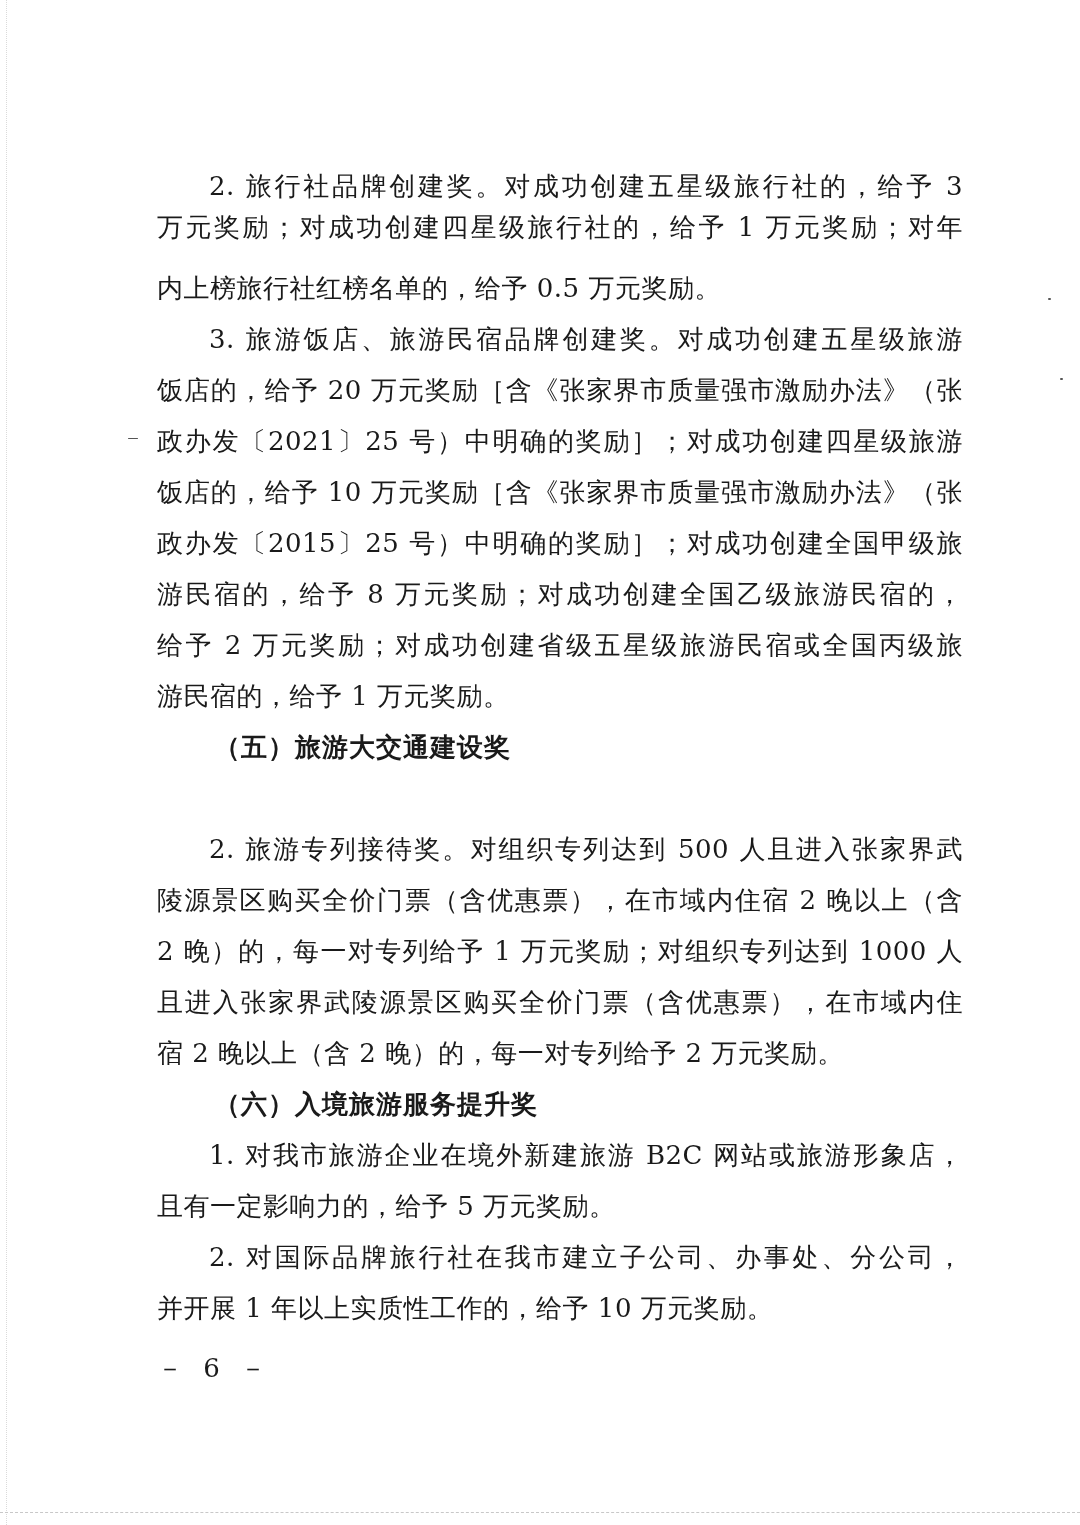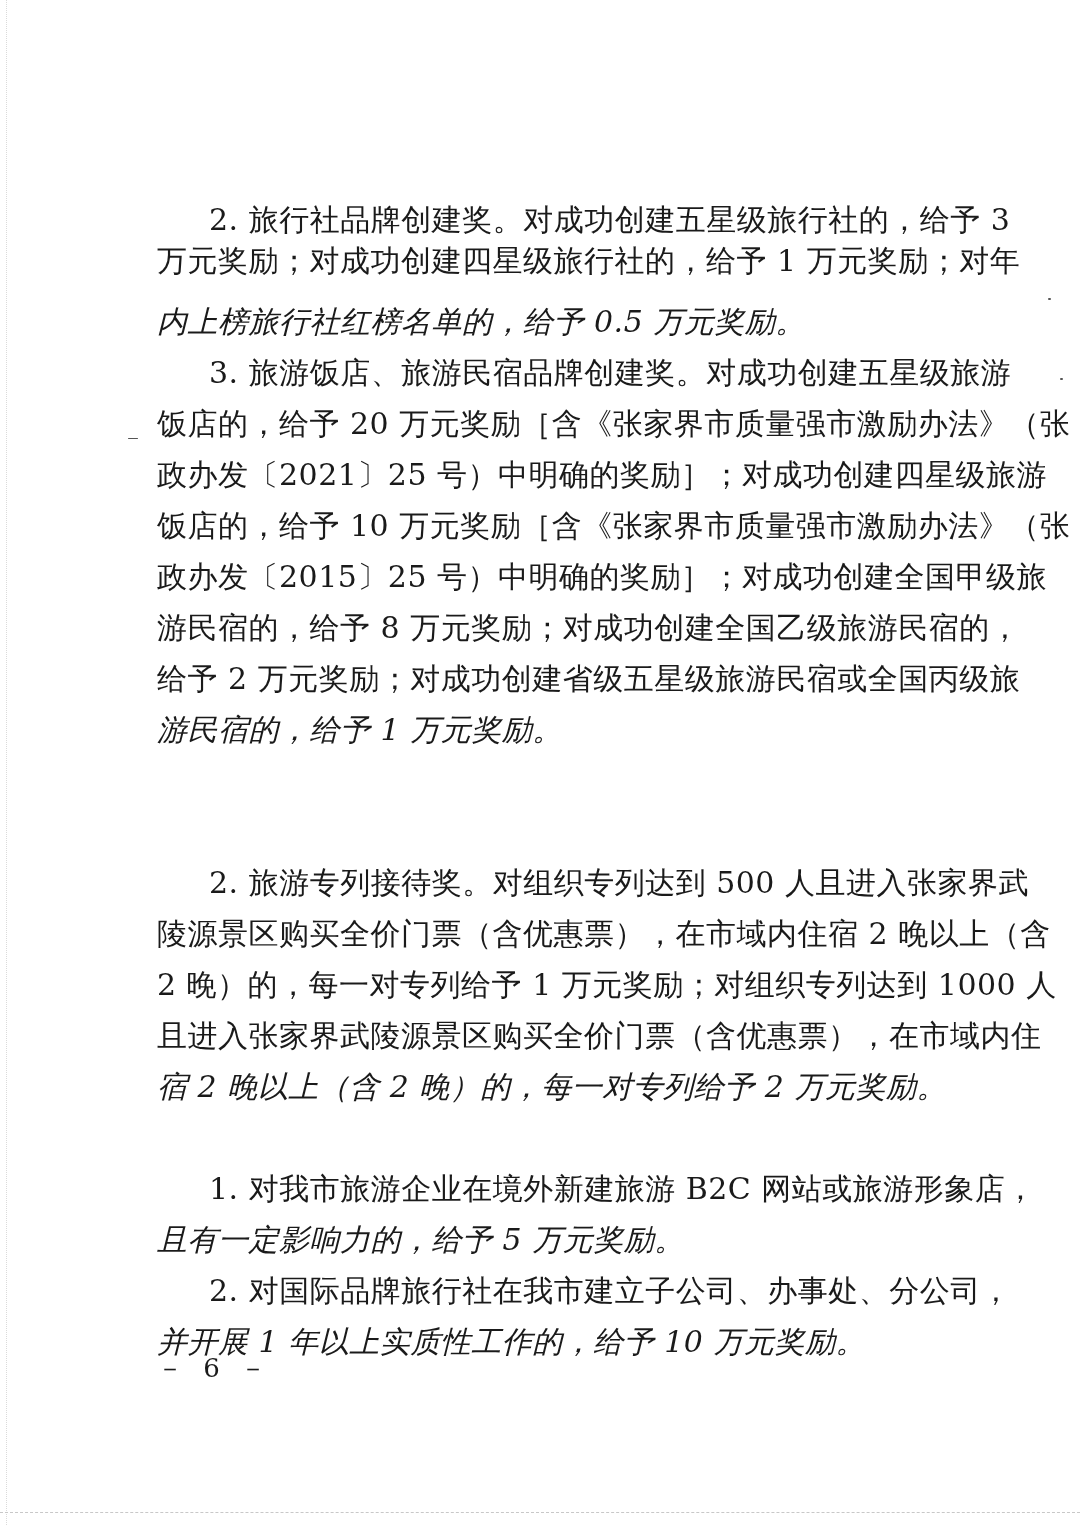--- a/index.html
+++ b/index.html
@@ -4,26 +4,25 @@
   <style>
     html, body { margin: 0; padding: 0; background: #ffffff; }
     body {
       width: 1080px; height: 1525px; position: relative; overflow: hidden;
       font-family: "DejaVu Serif", "Liberation Serif", serif;
       color: #1a1a1a;
     }
     .page { position: absolute; left: 0; top: 0; width: 1080px; height: 1525px; }
     .line {
       position: absolute; left: 157px; width: 806px;
-      font-size: 30px; line-height: 36px; height: 36px;
+      font-size: 26px; line-height: 36px; height: 36px;
       white-space: nowrap; text-align: justify; text-align-last: justify;
       letter-spacing: 0.5px;
-      margin-top: 34px;
     }
-    .line.last { text-align-last: left; font-style: italic; }
+    .line.last { text-align-last: left; }
     .indent { left: 209px; width: 754px; }
     .heading { left: 214px; width: 600px; text-align-last: left; font-weight: bold; letter-spacing: 1px; }
     .page-number {
       position: absolute; left: 157px; top: 1350px; font-size: 26px; line-height: 36px;
       letter-spacing: 6px;
     }
     .bottom-rule { position: absolute; left: 0; width: 1080px; top: 1512px; height: 1px; border-top: 1px dashed #c8c8c8; }
     .left-rule { position: absolute; left: 6px; top: 0; width: 1px; height: 1525px; border-left: 1px dotted #dadada; }
     .speck { position: absolute; width: 3px; height: 2px; background: #555; border-radius: 1px; }
   </style>
@@ -43,30 +42,32 @@
     <div class="line indent" style="top:321px">3. 旅游饭店、旅游民宿品牌创建奖。对成功创建五星级旅游</div>
     <div class="line" style="top:372px">饭店的，给予 20 万元奖励［含《张家界市质量强市激励办法》（张</div>
     <div class="line" style="top:423px">政办发〔2021〕25 号）中明确的奖励］；对成功创建四星级旅游</div>
     <div class="line" style="top:474px">饭店的，给予 10 万元奖励［含《张家界市质量强市激励办法》（张</div>
     <div class="line" style="top:525px">政办发〔2015〕25 号）中明确的奖励］；对成功创建全国甲级旅</div>
     <div class="line" style="top:576px">游民宿的，给予 8 万元奖励；对成功创建全国乙级旅游民宿的，</div>
     <div class="line" style="top:627px">给予 2 万元奖励；对成功创建省级五星级旅游民宿或全国丙级旅</div>
     <div class="line last" style="top:678px">游民宿的，给予 1 万元奖励。</div>
   </div>
 
+  <div class="line heading" style="top:729px">（五）旅游大交通建设奖</div>
 
 
   <div>
     <div class="line indent" style="top:831px">2. 旅游专列接待奖。对组织专列达到 500 人且进入张家界武</div>
     <div class="line" style="top:882px">陵源景区购买全价门票（含优惠票），在市域内住宿 2 晚以上（含</div>
     <div class="line" style="top:933px">2 晚）的，每一对专列给予 1 万元奖励；对组织专列达到 1000 人</div>
     <div class="line" style="top:984px">且进入张家界武陵源景区购买全价门票（含优惠票），在市域内住</div>
     <div class="line last" style="top:1035px">宿 2 晚以上（含 2 晚）的，每一对专列给予 2 万元奖励。</div>
   </div>
 
+  <div class="line heading" style="top:1086px">（六）入境旅游服务提升奖</div>
 
   <div>
     <div class="line indent" style="top:1137px">1. 对我市旅游企业在境外新建旅游 B2C 网站或旅游形象店，</div>
     <div class="line last" style="top:1188px">且有一定影响力的，给予 5 万元奖励。</div>
   </div>
 
   <div>
     <div class="line indent" style="top:1239px">2. 对国际品牌旅行社在我市建立子公司、办事处、分公司，</div>
     <div class="line last" style="top:1290px">并开展 1 年以上实质性工作的，给予 10 万元奖励。</div>
   </div>

